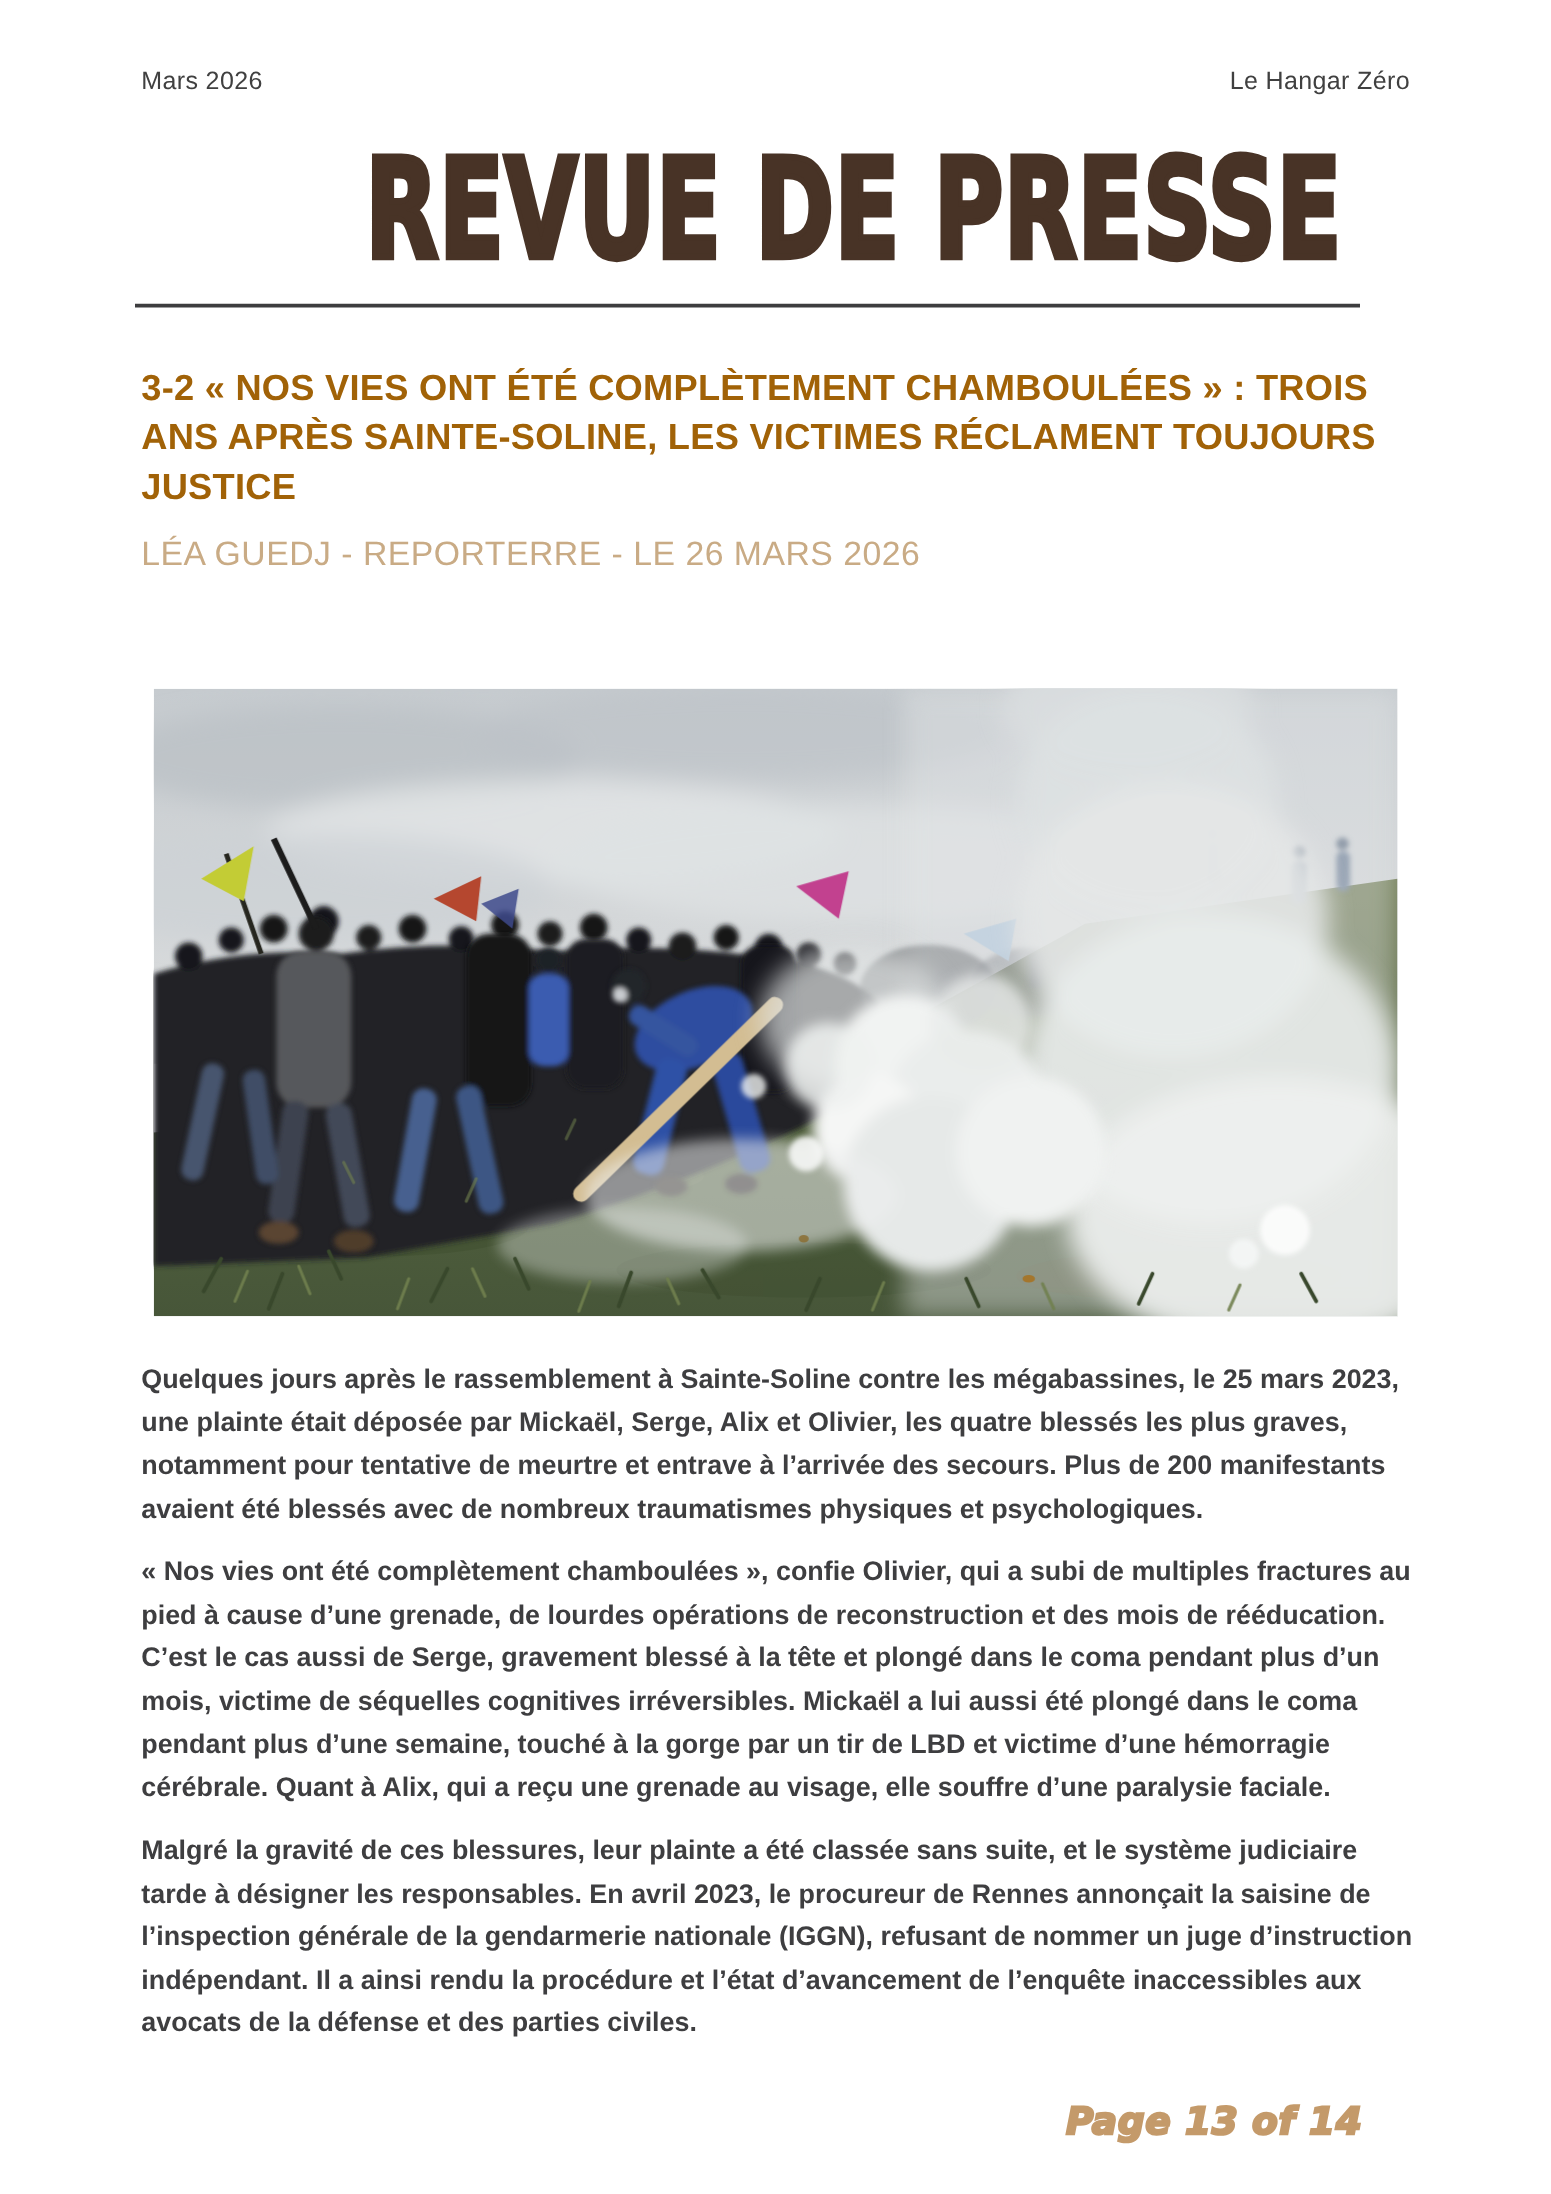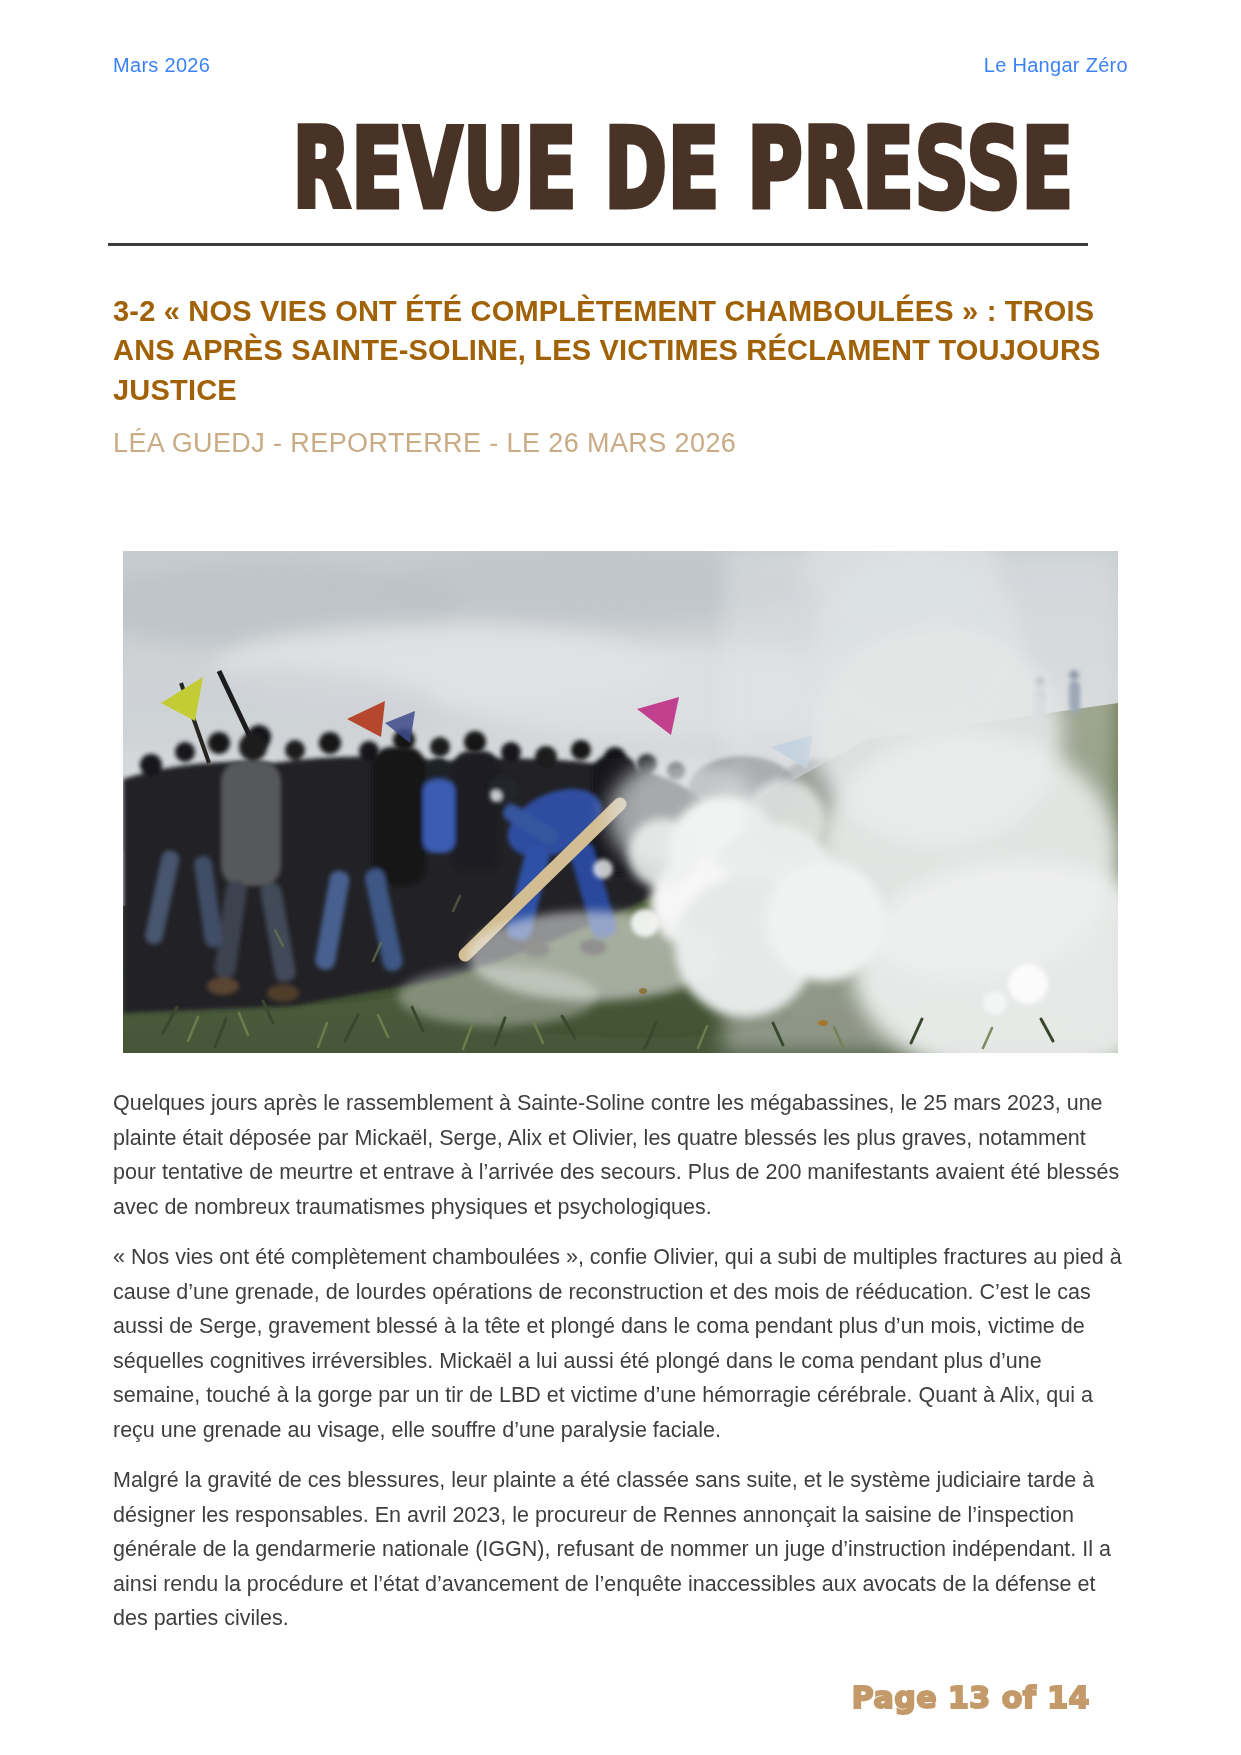--- a/index.html
+++ b/index.html
@@ -7,21 +7,21 @@
     width:1241px;height:1755px;
     background:#ffffff;
     font-family:"Liberation Sans", sans-serif;
     color:#3e3e40;
     position:relative;
     overflow:hidden;
   }
   .page-header{
     display:flex;justify-content:space-between;align-items:flex-end;
     padding:54px 113px 0 113px;
-    font-size:20px;color:#3b82f6;letter-spacing:.3px;
+    font-size:20px;color:#404040;letter-spacing:.3px;
   }
   .title-wrap{
     margin-top:38px;
     text-align:right;
     height:114px;
     line-height:114px;
   }
   .big-title{
     display:inline-block;
     font-family:"DejaVu Sans", sans-serif;
@@ -58,30 +58,31 @@
     margin:92px 0 0 123px;
     width:995px;height:502px;
   }
   .body-copy{
     margin:33px 113px 0 113px;
     width:1018px;
     font-size:21.5px;
     line-height:34.5px;
     color:#3e3e40;
   }
-  .body-copy p{margin:0 0 16px 0;}
+  .body-copy p{margin:0 0 16px 0;font-weight:bold;}
   .page-footer{
     position:absolute;
     top:1680px;right:151px;
     font-family:"DejaVu Sans", sans-serif;
     font-weight:800;
     font-size:30px;
     color:#c49a6a;
     -webkit-text-stroke:2px #c49a6a;
     letter-spacing:.5px;
+    font-style:italic;
   }
 </style>
 </head>
 <body>
 
 <header class="page-header">
   <span>Mars 2026</span>
   <span>Le Hangar Zéro</span>
 </header>
 

